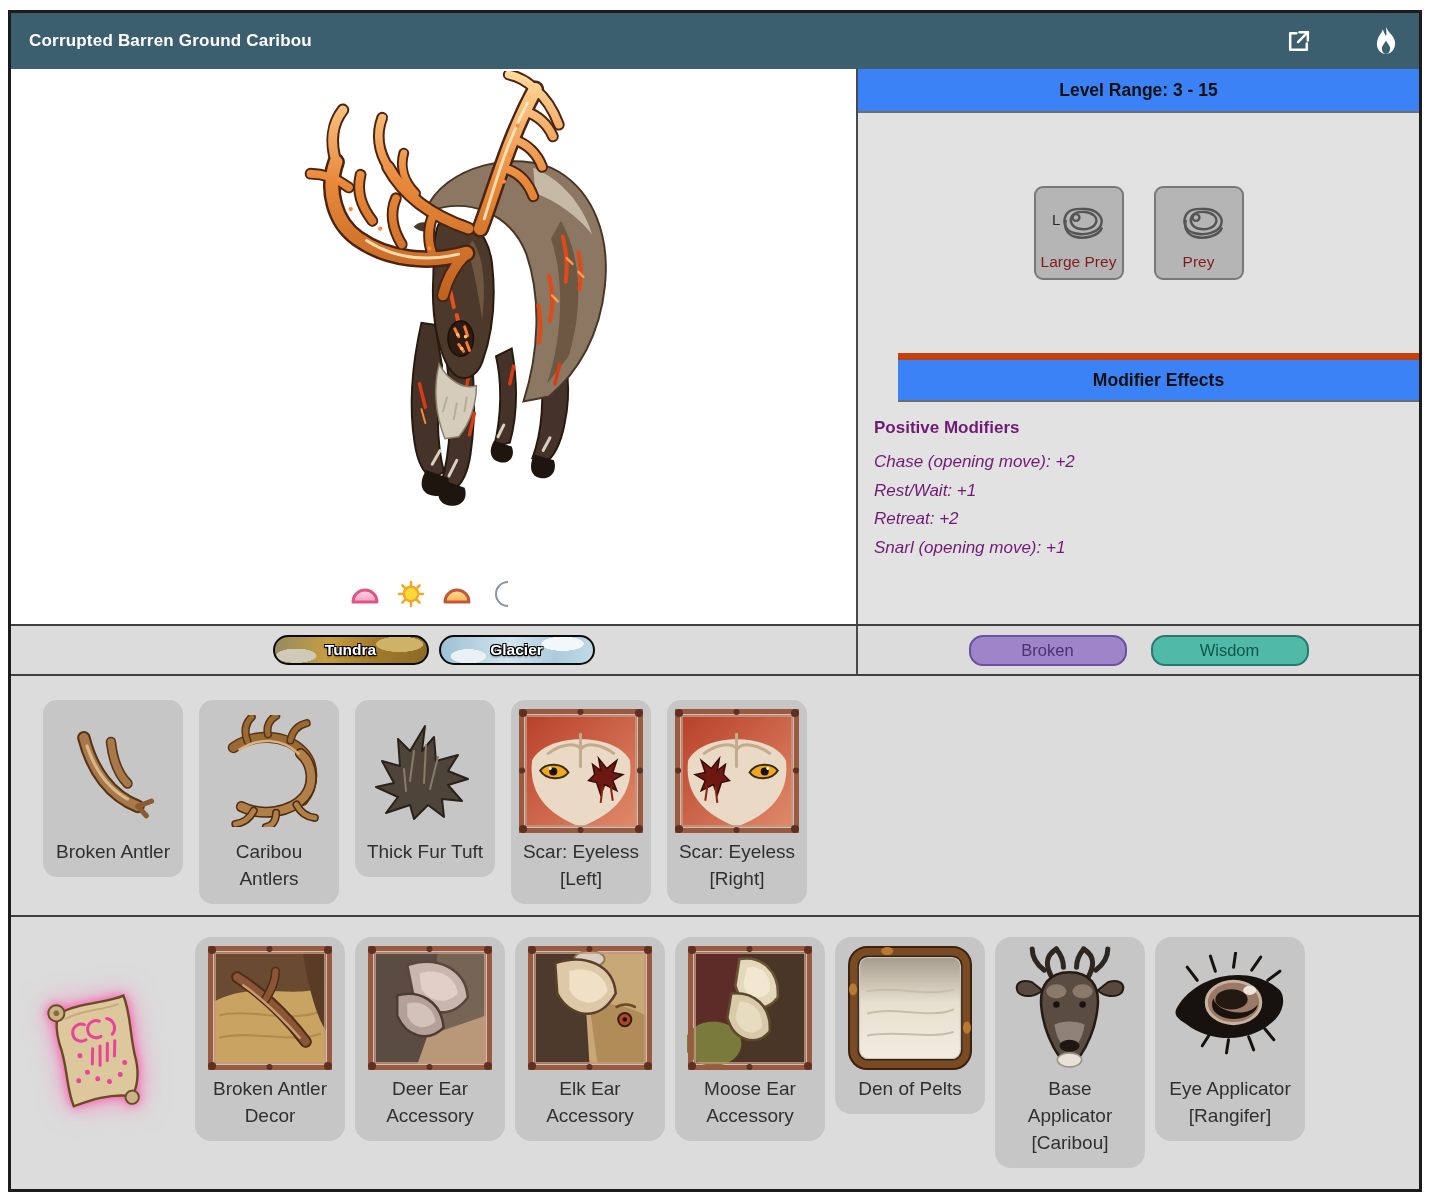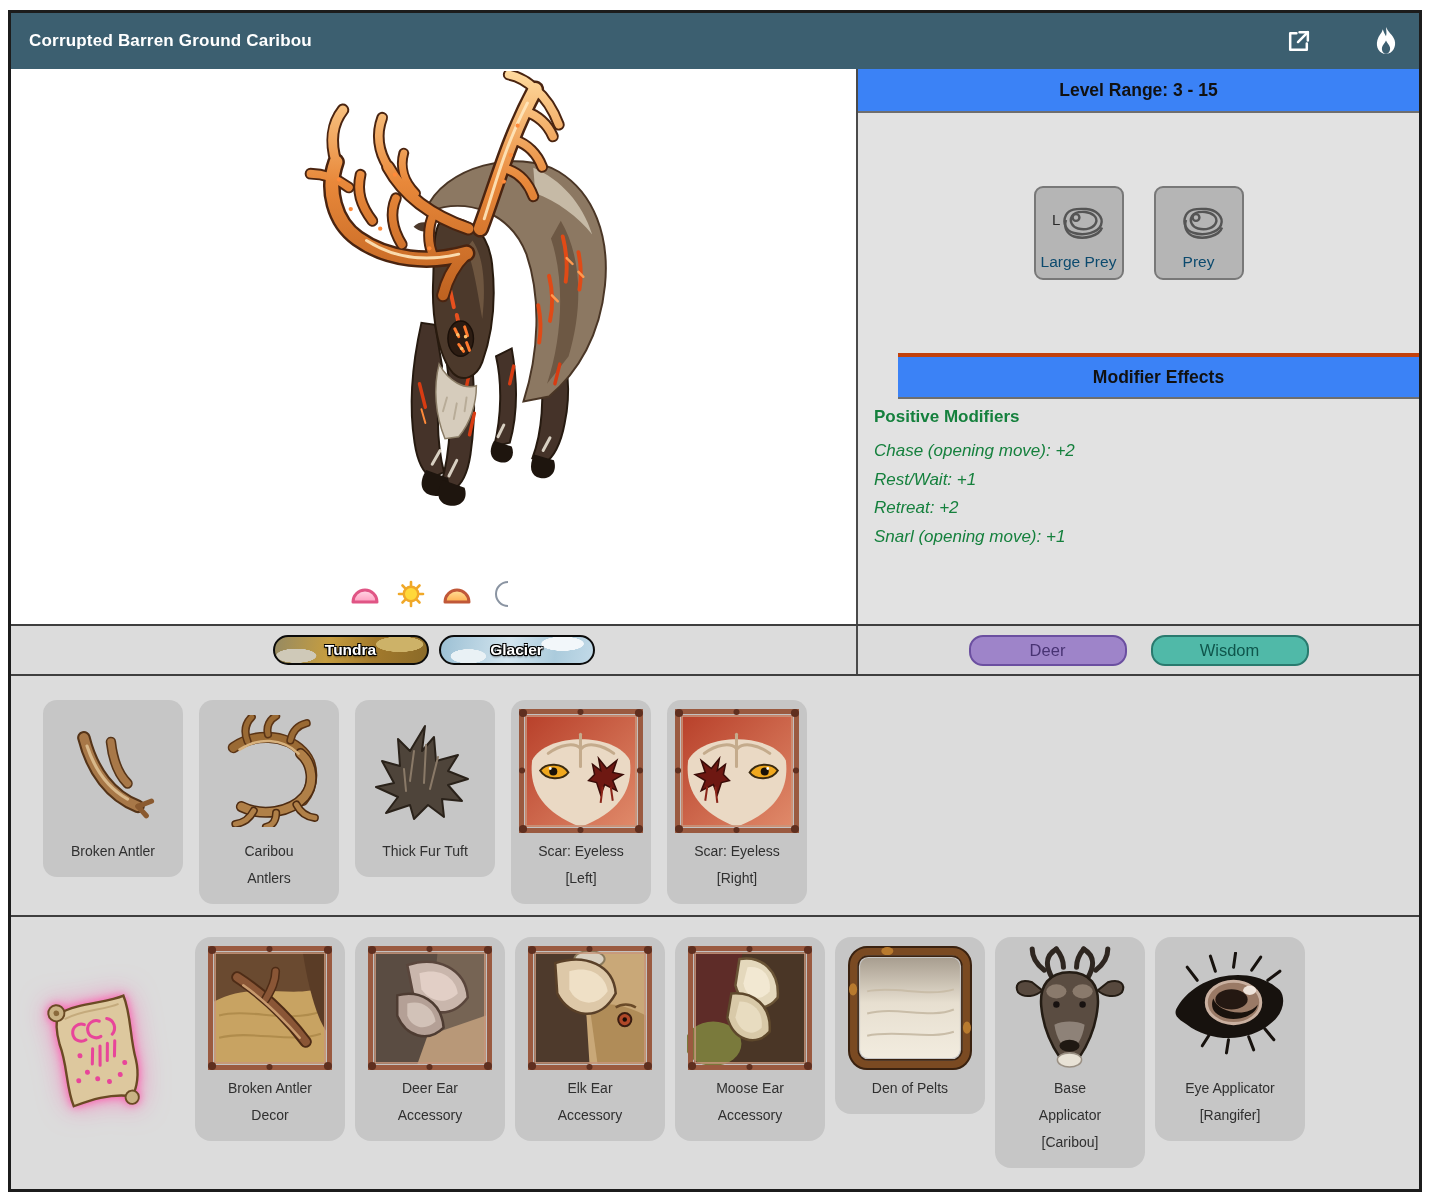--- a/index.html
+++ b/index.html
@@ -17,28 +17,28 @@
   
   .main-row{flex:0 0 555px;display:flex;min-height:0;}
   .img-panel{width:845px;flex:0 0 845px;background:#ffffff;position:relative;
     border-right:2px solid #4a4a4a;box-sizing:content-box;}
   .creature-art{position:absolute;left:222px;top:2px;width:422px;height:492px;}
   .times{position:absolute;left:0;right:0;bottom:16px;display:flex;justify-content:center;gap:14px;}
   .times svg{width:32px;height:28px;}
   .info-panel{flex:1;background:#e2e2e2;display:flex;flex-direction:column;min-width:0;}
   .sec-header{height:42px;flex:0 0 42px;background:#3b82f6;border-bottom:2px solid #6e6e6e;
     display:flex;align-items:center;justify-content:center;font-weight:bold;font-size:17.5px;color:#111;}
-  .sec-header.mod{border-top:4px solid #c2410c;height:40px;flex-basis:40px;margin-left:40px;}
+  .sec-header.mod{border-top:7px solid #c2410c;height:40px;flex-basis:40px;margin-left:40px;}
   .prey-area{flex:0 0 240px;display:flex;align-items:center;justify-content:center;gap:30px;}
   .prey-btn{width:90px;height:94px;background:#b5b5b5;border:2px solid #787878;border-radius:9px;
     display:flex;flex-direction:column;align-items:center;justify-content:flex-end;
     padding-bottom:7px;box-sizing:border-box;cursor:pointer;}
   .prey-btn svg{width:58px;height:46px;margin-bottom:4px;}
-  .prey-btn .plabel{font-size:15.5px;color:#0c4a6e;white-space:nowrap;}
-  .mod-body{flex:1;padding:8px 16px;font-size:17px;color:#15803d;}
+  .prey-btn .plabel{font-size:15.5px;color:#7f1d1d;white-space:nowrap;}
+  .mod-body{flex:1;padding:16px 16px;font-size:17px;color:#701a75;}
   .mod-body .mtitle{font-weight:bold;margin-bottom:10px;}
   .mod-body .mline{line-height:28.5px;font-style:italic;}
   
   .chip-row{flex:0 0 48px;border-top:2px solid #3f3f3f;border-bottom:2px solid #3f3f3f;
     display:flex;background:#dcdcdc;}
   .chip-left{width:845px;flex:0 0 845px;border-right:2px solid #4a4a4a;display:flex;
     align-items:center;justify-content:center;gap:10px;}
   .chip-right{flex:1;display:flex;align-items:center;justify-content:center;gap:24px;}
   .biome-pill{width:156px;height:30px;border:2.5px solid #0b0b0b;border-radius:15px;
     display:flex;align-items:center;justify-content:center;color:#fff;font-weight:bold;font-size:15.5px;
@@ -57,21 +57,21 @@
   .stat-speed{background:#9e84c9;border:2px solid #6b4fa0;color:#483373;}
   .stat-wisdom{background:#50b9a8;border:2px solid #297a6e;color:#0f564c;}
   
   .drops-sec{flex:0 0 241px;border-bottom:2px solid #3f3f3f;display:flex;align-items:flex-start;
     padding:24px 0 0 32px;box-sizing:border-box;gap:16px;background:#dcdcdc;}
   .custom-sec{flex:1;display:flex;align-items:flex-start;padding:20px 0 0 32px;
     box-sizing:border-box;background:#dcdcdc;}
   .card{background:#c6c6c6;border-radius:14px;padding:7px 7px 12px;box-sizing:border-box;
     display:flex;flex-direction:column;align-items:center;cursor:pointer;}
   .card .art{width:126px;height:127px;display:flex;align-items:center;justify-content:center;}
-  .card .clabel{font-size:14px;line-height:27px;color:#303030;text-align:center;
+  .card .clabel{font-size:19px;line-height:27px;color:#303030;text-align:center;
     white-space:pre-line;padding-top:4px;}
   .drops-sec .card{width:140px;}
   .custom-sec .card{width:150px;border-radius:16px;margin-right:10px;}
   .scroll-wrap{width:104px;margin-right:48px;margin-top:52px;display:flex;justify-content:center;cursor:pointer;}
   .scroll-wrap svg{filter:drop-shadow(0 0 5px rgba(255,80,170,.95)) drop-shadow(0 0 13px rgba(255,80,170,.55));}
 </style>
 </head>
 <body>
 
 <div class="frame">
@@ -312,21 +312,21 @@
     <div class="chip-left">
       <div class="biome-pill biome-tundra">
         <span>Tundra</span>
       </div>
       <div class="biome-pill biome-glacier">
         <span>Glacier</span>
       </div>
     </div>
     <div class="chip-right">
       <div class="stat-pill stat-speed">
-        <span>Deer</span>
+        <span>Broken</span>
       </div>
       <div class="stat-pill stat-wisdom">
         <span>Wisdom</span>
       </div>
     </div>
   </div>
 
   <div class="drops-sec">
 
     <div class="card">

